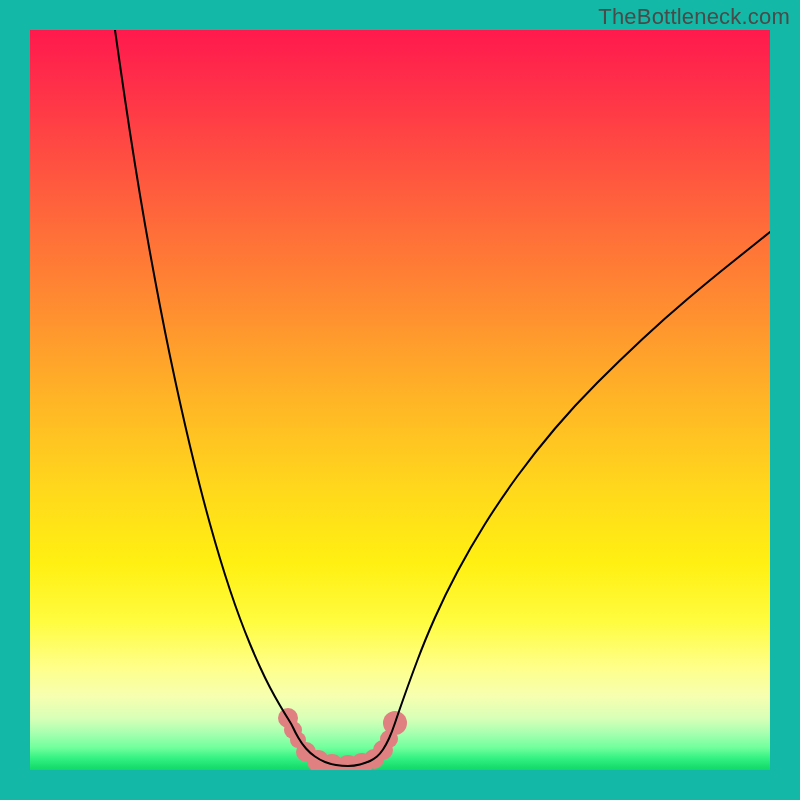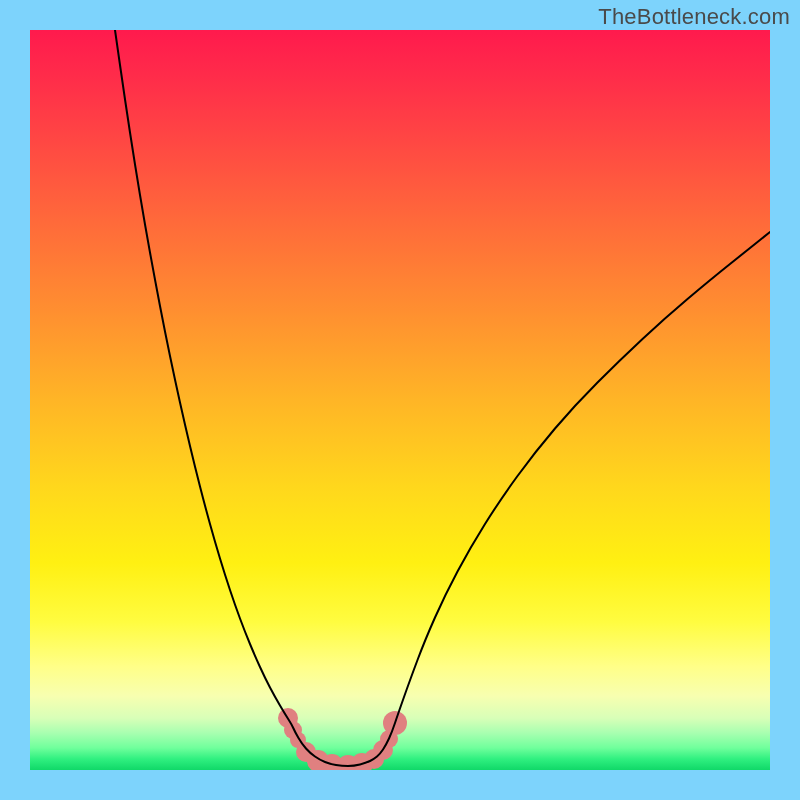--- a/index.html
+++ b/index.html
@@ -7,21 +7,21 @@
     padding: 0;
     width: 800px;
     height: 800px;
     background: #000;
     font-family: Arial, Helvetica, sans-serif;
     overflow: hidden;
   }
   .frame {
     position: absolute;
     inset: 0;
-    background: #7dd3fc;
+    background: #14b8a6;
   }
   .plot {
     position: absolute;
     left: 30px;
     top: 30px;
     width: 740px;
     height: 740px;
     overflow: hidden;
   }
   .gradient {

